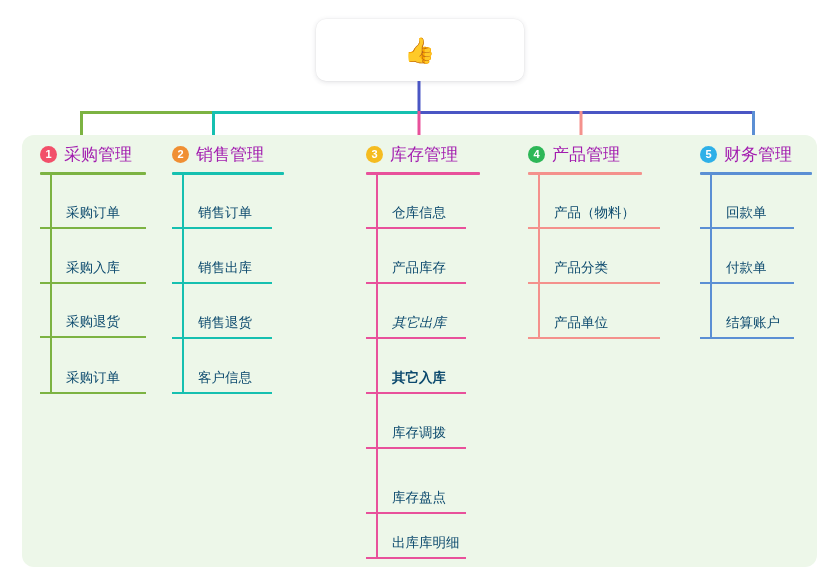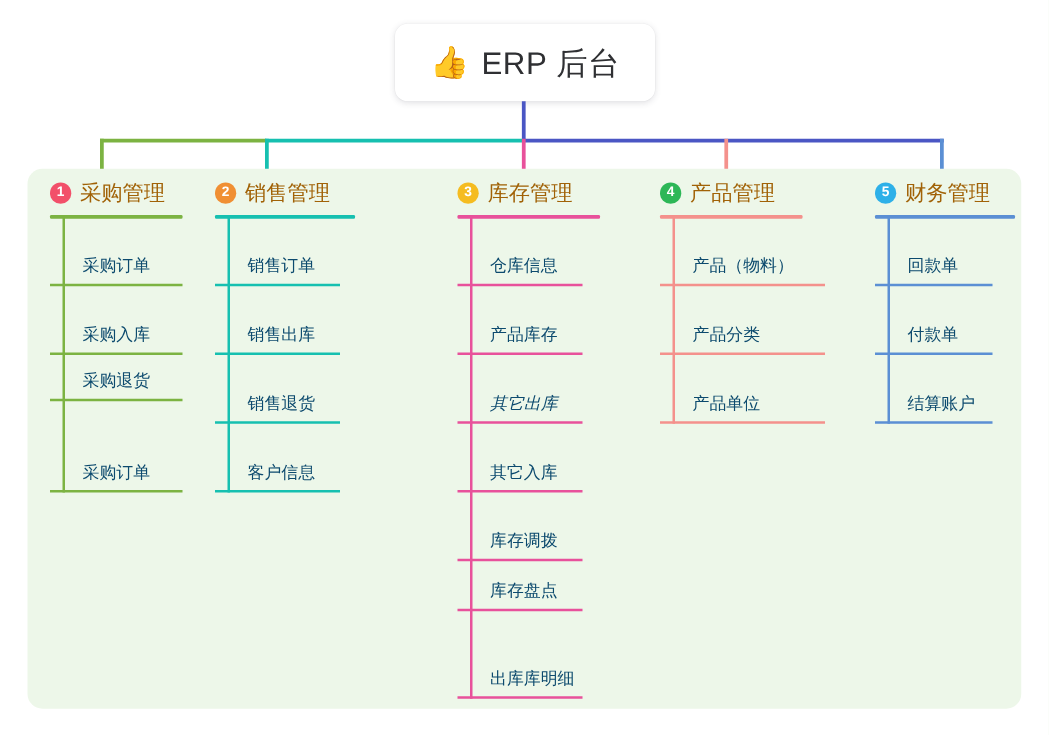--- a/index.html
+++ b/index.html
@@ -47,40 +47,39 @@
     position:absolute;top:8px;left:0;
     display:flex;align-items:center;gap:7px;
     white-space:nowrap;
   }
   .badge{
     width:17px;height:17px;border-radius:50%;
     color:#fff;font-size:11px;line-height:17px;
     text-align:center;font-weight:bold;
     flex:none;
   }
-  .col-name{font-size:17px;color:#a16207;}
+  .col-name{font-size:17px;color:#a21caf;}
   .head-rule{position:absolute;left:0;height:3px;border-radius:1px;}
 
   .spine{position:absolute;width:2px;}
 
   .item{position:absolute;left:0;}
   .item-label{
     position:absolute;left:26px;bottom:7px;
     font-size:13.5px;color:#0c4a6e;white-space:nowrap;
   }
   .item-rule{position:absolute;left:0;bottom:0;height:1.6px;}
 </style>
 </head>
 <body>
 
 <div id="stage">
 
   <div class="root-card">
     <span class="root-emoji">👍</span>
-    <span class="root-title">ERP 后台</span>
   </div>
 
   <svg class="conn" style="left:0;top:0;width:839px;height:190px;" viewBox="0 0 839 190">
 
     <line x1="419" y1="81" x2="419" y2="112" stroke="#4a56c4" stroke-width="3"></line>
 
     <line x1="80" y1="112.5" x2="213" y2="112.5" stroke="#7cb342" stroke-width="3"></line>
     <line x1="212" y1="112.5" x2="419" y2="112.5" stroke="#16c0b0" stroke-width="3"></line>
     <line x1="418" y1="112.5" x2="755" y2="112.5" stroke="#4a56c4" stroke-width="3"></line>
 
@@ -102,21 +101,21 @@
         <div class="head-rule" style="background: rgb(124, 179, 66); width: 106px; top: 37px;"></div>
         <div class="spine" style="background: rgb(124, 179, 66); left: 10px; top: 38px; height: 221px;"></div>
         <div class="item" style="top: 62px; height: 32px; width: 106px;">
           <span class="item-label">采购订单</span>
           <div class="item-rule" style="background: rgb(124, 179, 66); width: 106px;"></div>
         </div>
         <div class="item" style="top: 117px; height: 32px; width: 106px;">
           <span class="item-label">采购入库</span>
           <div class="item-rule" style="background: rgb(124, 179, 66); width: 106px;"></div>
         </div>
-        <div class="item" style="top: 154px; height: 32px; width: 106px; text-align: center;">
+        <div class="item" style="top: 171px; height: 32px; width: 106px; text-align: center;">
           <span class="item-label">采购退货</span>
           <div class="item-rule" style="background: rgb(124, 179, 66); width: 106px;"></div>
         </div>
         <div class="item" style="top: 227px; height: 32px; width: 106px;">
           <span class="item-label">采购订单</span>
           <div class="item-rule" style="background: rgb(124, 179, 66); width: 106px;"></div>
         </div>
       </div>
       <div class="col" style="left: 172px; top: 135px; width: 140px;">
         <div class="col-head">
@@ -154,29 +153,29 @@
           <div class="item-rule" style="background: rgb(232, 81, 155); width: 100px;"></div>
         </div>
         <div class="item" style="top: 117px; height: 32px; width: 100px;">
           <span class="item-label">产品库存</span>
           <div class="item-rule" style="background: rgb(232, 81, 155); width: 100px;"></div>
         </div>
         <div class="item" style="top: 172px; height: 32px; width: 100px; font-style: italic;">
           <span class="item-label">其它出库</span>
           <div class="item-rule" style="background: rgb(232, 81, 155); width: 100px;"></div>
         </div>
-        <div class="item" style="top: 227px; height: 32px; width: 100px;">
+        <div class="item" style="top: 227px; height: 32px; width: 100px; font-weight: bold;">
           <span class="item-label">其它入库</span>
           <div class="item-rule" style="background: rgb(232, 81, 155); width: 100px;"></div>
         </div>
         <div class="item" style="top: 282px; height: 32px; width: 100px;">
           <span class="item-label">库存调拨</span>
           <div class="item-rule" style="background: rgb(232, 81, 155); width: 100px;"></div>
         </div>
-        <div class="item" style="top: 322px; height: 32px; width: 100px;">
+        <div class="item" style="top: 347px; height: 32px; width: 100px;">
           <span class="item-label">库存盘点</span>
           <div class="item-rule" style="background: rgb(232, 81, 155); width: 100px;"></div>
         </div>
         <div class="item" style="top: 392px; height: 32px; width: 100px;">
           <span class="item-label">出库库明细</span>
           <div class="item-rule" style="background: rgb(232, 81, 155); width: 100px;"></div>
         </div>
       </div>
       <div class="col" style="left: 528px; top: 135px; width: 140px;">
         <div class="col-head">

